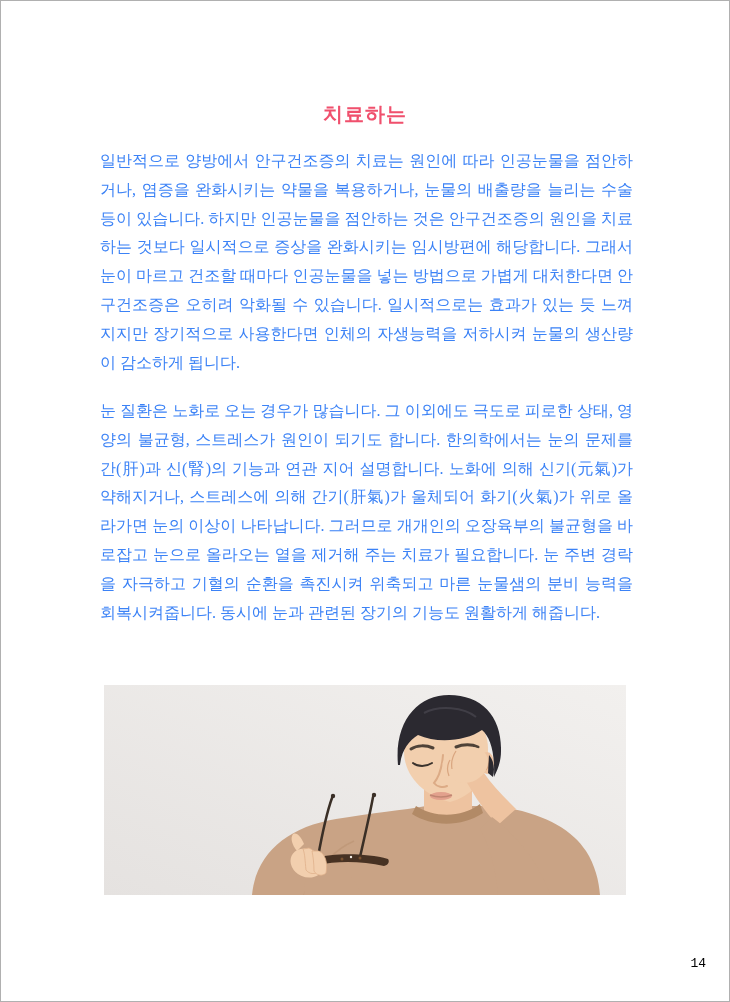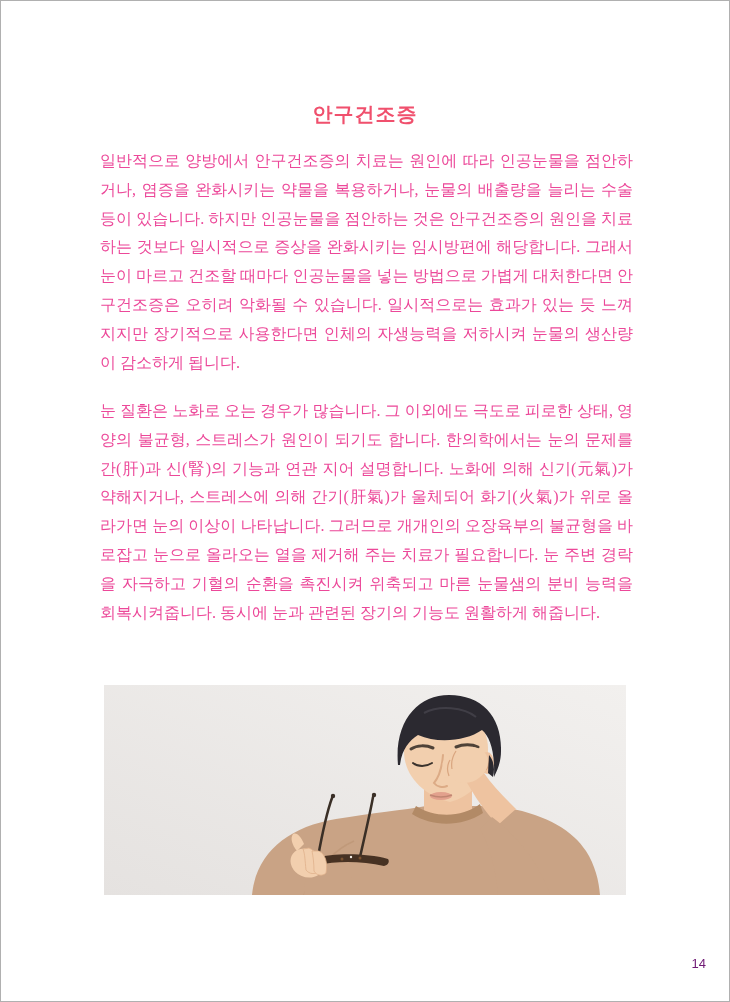--- a/index.html
+++ b/index.html
@@ -29,52 +29,52 @@
     color: var(--accent, #f0506d);
   }
 
   .body-text {
     position: absolute;
     left: 99px;
     width: 533px;
     margin: 0;
     font-size: 16px;
     line-height: 28.8px;
-    color: #ec4899;
+    color: #3b82f6;
     text-align: justify;
     word-break: break-all;
   }
   .para-1 { top: 146px; }
   .para-2 { top: 396px; }
 
   .photo {
     position: absolute;
     left: 103px;
     top: 684px;
     width: 522px;
     height: 210px;
     margin: 0;
   }
   .photo svg { display: block; width: 100%; height: 100%; }
 
   .page-number {
     position: absolute;
     top: 955px;
     right: 23px;
-    font-family: Liberation Sans, sans-serif;
+    font-family: Liberation Mono, monospace;
     font-size: 13px;
-    color: #701a75;
+    color: #000000;
   }
 </style>
 </head>
 <body>
 
 <div class="page">
 
-  <h1 class="title">안구건조증</h1>
+  <h1 class="title">치료하는</h1>
 
   <p class="body-text para-1">일반적으로 양방에서 안구건조증의 치료는 원인에 따라 인공눈물을 점안하거나, 염증을 완화시키는 약물을 복용하거나, 눈물의 배출량을 늘리는 수술 등이 있습니다. 하지만 인공눈물을 점안하는 것은 안구건조증의 원인을 치료하는 것보다 일시적으로 증상을 완화시키는 임시방편에 해당합니다. 그래서 눈이 마르고 건조할 때마다 인공눈물을 넣는 방법으로 가볍게 대처한다면 안구건조증은 오히려 악화될 수 있습니다. 일시적으로는 효과가 있는 듯 느껴지지만 장기적으로 사용한다면 인체의 자생능력을 저하시켜 눈물의 생산량이 감소하게 됩니다.</p>
 
   <p class="body-text para-2">눈 질환은 노화로 오는 경우가 많습니다. 그 이외에도 극도로 피로한 상태, 영양의 불균형, 스트레스가 원인이 되기도 합니다. 한의학에서는 눈의 문제를 간(肝)과 신(腎)의 기능과 연관 지어 설명합니다. 노화에 의해 신기(元氣)가 약해지거나, 스트레스에 의해 간기(肝氣)가 울체되어 화기(火氣)가 위로 올라가면 눈의 이상이 나타납니다. 그러므로 개개인의 오장육부의 불균형을 바로잡고 눈으로 올라오는 열을 제거해 주는 치료가 필요합니다. 눈 주변 경락을 자극하고 기혈의 순환을 촉진시켜 위축되고 마른 눈물샘의 분비 능력을 회복시켜줍니다. 동시에 눈과 관련된 장기의 기능도 원활하게 해줍니다.</p>
 
   <figure class="photo" role="img" aria-label="눈이 피로해 안경을 벗고 눈을 비비는 남성 사진">
     <svg viewBox="0 0 522 210" xmlns="http://www.w3.org/2000/svg">
       <defs>
         <linearGradient id="bgGrad" x1="0" y1="1" x2="1" y2="0">
           <stop offset="0" stop-color="#e5e2e0"></stop>

